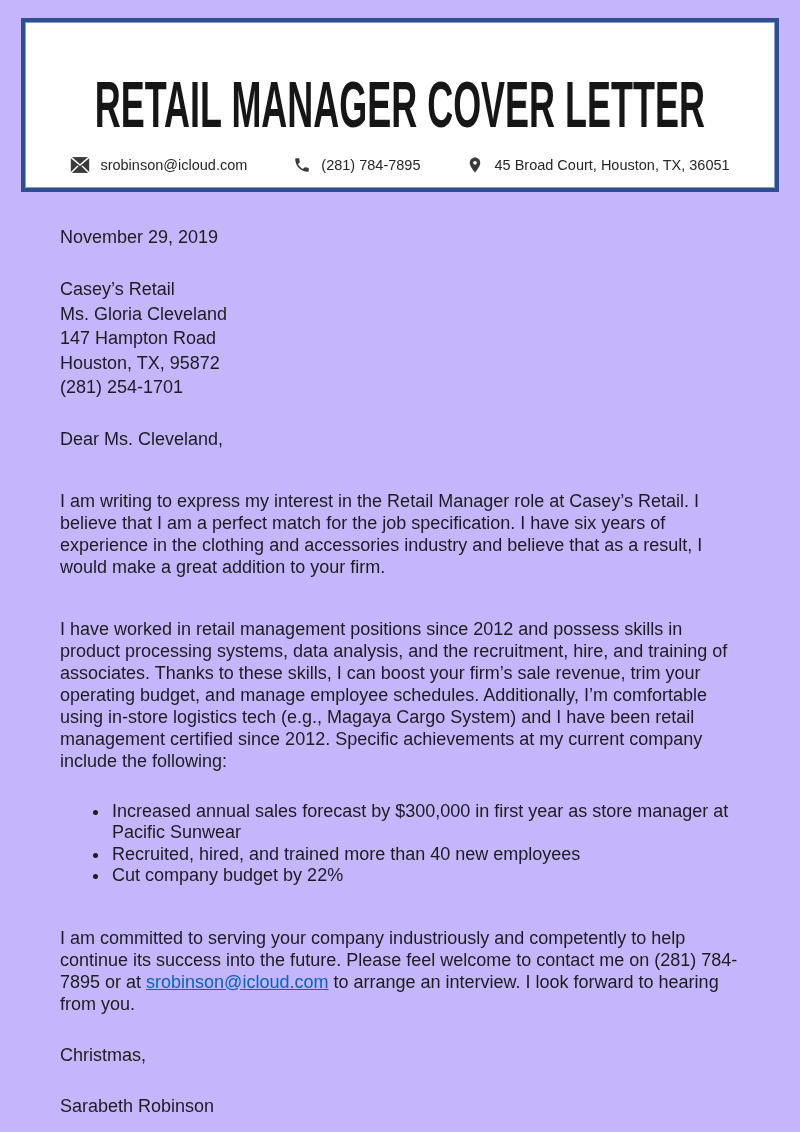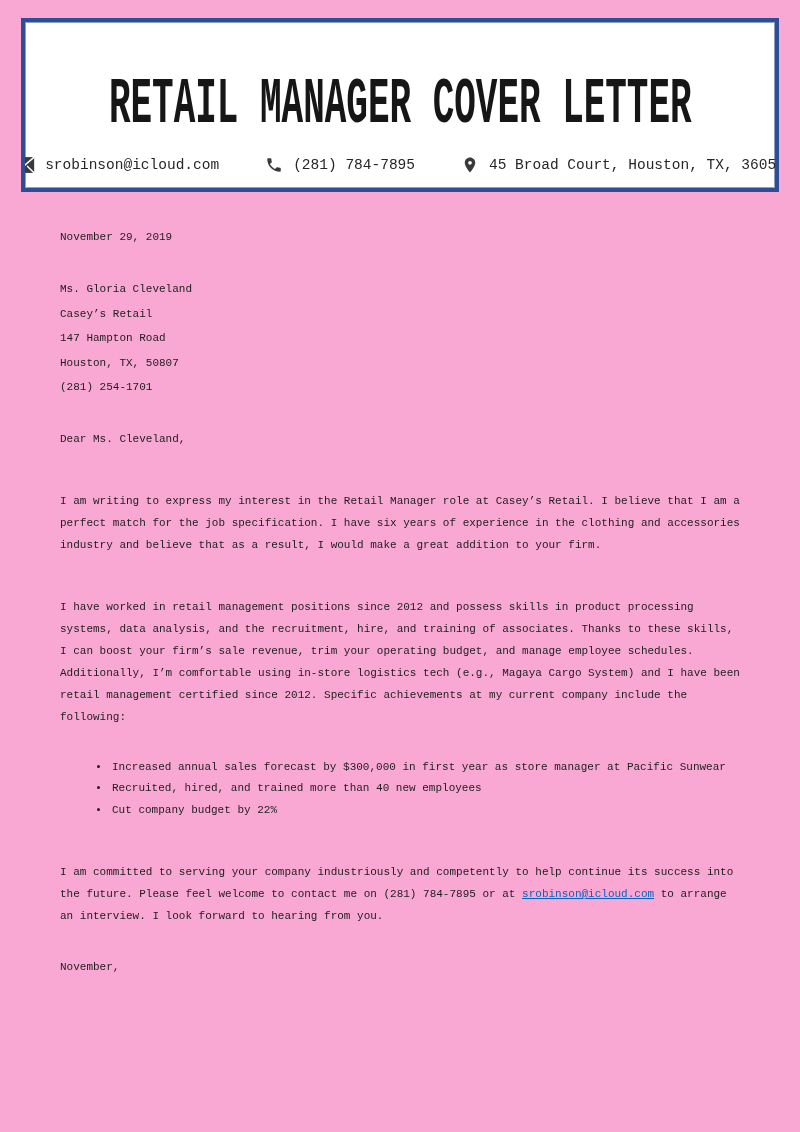--- a/index.html
+++ b/index.html
@@ -5,22 +5,22 @@
   html, body {
     margin: 0;
     padding: 0;
     background: #ffffff;
   }
   .page {
     position: relative;
     width: 800px;
     height: 1132px;
     margin: 0 auto;
-    background: #f9a8d4;
-    font-family: Liberation Mono, monospace;
+    background: #c4b5fd;
+    font-family: Liberation Sans, sans-serif;
     color: #1d1d1d;
     overflow: hidden;
   }
 
   
   .header-box {
     position: absolute;
     left: 21px;
     top: 18px;
     width: 750px;
@@ -73,21 +73,21 @@
     fill: #3a3a3a;
   }
   .contact-icon.email svg { width: 20px; height: 16px; }
 
   
   .letter {
     position: absolute;
     top: 192px;
     left: 60px;
     width: 685px;
-    font-size: 11px;
+    font-size: 18px;
     line-height: 22px;
   }
   .date {
     margin-top: 34px;
   }
   .recipient {
     margin-top: 29px;
   }
   .recipient-line {
     line-height: 24.5px;
@@ -155,41 +155,42 @@
         <span>45 Broad Court, Houston, TX, 36051</span>
       </div>
     </div>
   </div>
 
   <div class="letter">
 
     <div class="date">November 29, 2019</div>
 
     <div class="recipient">
+      <div class="recipient-line">Casey’s Retail</div>
       <div class="recipient-line">Ms. Gloria Cleveland</div>
-      <div class="recipient-line">Casey’s Retail</div>
       <div class="recipient-line">147 Hampton Road</div>
-      <div class="recipient-line">Houston, TX, 50807</div>
+      <div class="recipient-line">Houston, TX, 95872</div>
       <div class="recipient-line">(281) 254-1701</div>
     </div>
 
     <div class="salutation">Dear Ms. Cleveland,</div>
 
     <div class="para">I am writing to express my interest in the Retail Manager role at Casey’s Retail. I believe that I am a perfect match for the job specification. I have six years of experience in the clothing and accessories industry and believe that as a result, I would make a great addition to your firm.</div>
 
     <div class="para">I have worked in retail management positions since 2012 and possess skills in product processing systems, data analysis, and the recruitment, hire, and training of associates. Thanks to these skills, I can boost your firm’s sale revenue, trim your operating budget, and manage employee schedules. Additionally, I’m comfortable using in-store logistics tech (e.g., Magaya Cargo System) and I have been retail management certified since 2012. Specific achievements at my current company include the following:</div>
 
     <ul class="achievements">
       <li>Increased annual sales forecast by $300,000 in first year as store manager at Pacific Sunwear</li>
       <li>Recruited, hired, and trained more than 40 new employees</li>
       <li>Cut company budget by 22%</li>
     </ul>
 
 
     <div class="para">
       <span>I am committed to serving your company industriously and competently to help continue its success into the future. Please feel welcome to contact me on (281) 784-7895 or at </span><span class="email-link">srobinson@icloud.com</span><span> to arrange an interview. I look forward to hearing from you.</span>
     </div>
 
-    <div class="signoff">November,</div>
+    <div class="signoff">Christmas,</div>
 
+    <div class="signature">Sarabeth Robinson</div>
 
   </div>
 </div>
 
 </body></html>

